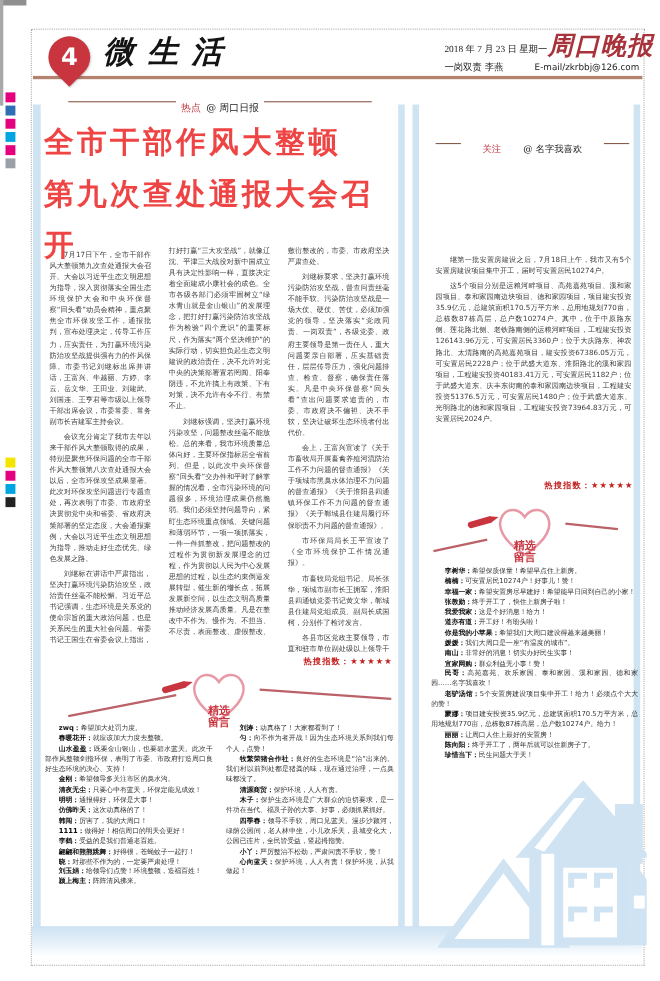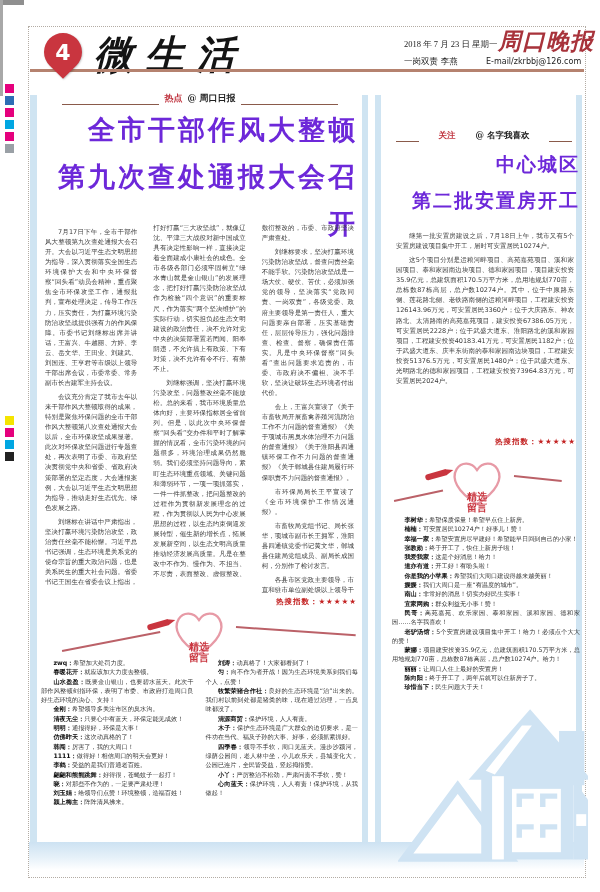--- a/index.html
+++ b/index.html
@@ -12,44 +12,44 @@
   .regmarks{position:absolute;left:5px;display:flex;flex-direction:column;gap:3px;}
   #reg-top{top:84px;}
   #reg-mid{top:416px;}
   .regmark{width:9px;height:9px;}
   
   .pin{position:absolute;left:44px;top:33px;width:38px;height:38px;background:#c9353f;
        border-radius:50% 50% 50% 0;transform:rotate(-45deg);z-index:3;box-shadow:0 1px 2px rgba(0,0,0,.25);}
   .pin span{display:flex;width:100%;height:100%;align-items:center;justify-content:center;
        transform:rotate(45deg);color:#fff;font-size:22px;font-weight:bold;}
   .section-title{position:absolute;left:94px;top:28px;font-family:"DejaVu Serif","Liberation Serif",serif;
-       font-size:39px;font-weight:bold;font-style:italic;color:#141414;letter-spacing:12px;white-space:nowrap;}
+       font-size:28px;font-weight:bold;font-style:italic;color:#141414;letter-spacing:12px;white-space:nowrap;}
   .date-line{position:absolute;left:404px;top:39px;font-size:8.5px;color:#222;white-space:nowrap;font-family:Liberation Serif, serif;}
   .masthead{position:absolute;left:498px;top:26px;font-family:"DejaVu Serif","Liberation Serif",serif;
        font-size:23px;font-weight:bold;font-style:italic;color:#a8333b;white-space:nowrap;letter-spacing:1px;}
   .editor-line{position:absolute;left:404px;top:56px;font-size:8.5px;color:#222;white-space:nowrap;}
   .email{position:absolute;left:486px;top:57px;font-size:8px;color:#222;white-space:nowrap;}
   .header-rule{position:absolute;left:30px;top:69px;width:554px;height:3px;background:#b5826f;z-index:2;}
   
   .vbar{position:absolute;top:95px;height:750px;width:6px;background:#cfe4f2;}
   #vbar-left{left:30px;width:7px;}
   #vbar-mid1{left:362px;}
   #vbar-mid2{left:375px;}
   #vbar-right{left:576px;}
   
-  .tagline{position:absolute;display:flex;align-items:flex-end;gap:5px;
-       font-family:"DejaVu Serif","Liberation Serif",serif;font-weight:bold;white-space:nowrap;}
+  .tagline{position:absolute;display:flex;align-items:flex-start;gap:5px;
+       font-family:"DejaVu Serif","Liberation Serif",serif;font-weight:normal;white-space:nowrap;}
   .tagline .tl-line{height:1px;background:#8a5a4a;flex:1;}
   .tagline .src{color:#c03540;}
   .tagline .handle{color:#222;}
   #tag-left{left:62px;top:92px;width:276px;font-size:9px;}
   #tag-right{left:396px;top:130px;width:176px;font-size:8.5px;gap:20px;}
   
-  .headline{position:absolute;text-align:right;font-family:"DejaVu Serif","Liberation Serif",serif;
-       font-weight:bold;color:#6d28d9;}
+  .headline{position:absolute;text-align:left;font-family:"DejaVu Serif","Liberation Serif",serif;
+       font-weight:bold;color:#ef4444;}
   #headline-left{left:40px;top:106px;width:318px;font-size:27px;line-height:47px;letter-spacing:3px;}
   #headline-right{left:390px;top:146px;width:190px;font-size:19px;line-height:36px;letter-spacing:2px;}
   
   .body-text{font-size:6.5px;line-height:1.55;text-align:justify;color:#3b3b3b;}
   #la-body{position:absolute;left:41px;top:223px;width:317px;height:374px;
        column-count:3;column-gap:8px;overflow:hidden;}
   #ra-body{position:absolute;left:392px;top:227px;width:186px;height:206px;overflow:hidden;}
   .para{text-indent:2em;margin:4px;}
   .hot-index{position:absolute;color:#c32222;font-weight:bold;font-size:7.5px;letter-spacing:1px;}
   #hot-left{left:213px;top:597px;width:144px;text-align:right;}
@@ -251,24 +251,20 @@
         <span class="c-name">心向蓝天：</span><span>保护环境，人人有责！保护环境，从我做起！</span>
       </p>
     </div>
 
   <div class="tagline" id="tag-right">
     <span class="tl-line"></span>
     <span class="src">关注</span>
     <span class="handle">@ 名字我喜欢</span>
     <span class="tl-line"></span>
   </div>
-  <div class="headline" id="headline-right">
-    <div>中心城区</div>
-    <div>第二批安置房开工</div>
-  </div>
   <div class="body-text" id="ra-body">
 
   <p class="para">继第一批安置房建设之后，7月18日上午，我市又有5个安置房建设项目集中开工，届时可安置居民10274户。</p>
       <p class="para">这5个项目分别是运粮河畔项目、高苑嘉苑项目、溪和家园项目、泰和家园南边块项目、德和家园项目，项目建安投资35.9亿元，总建筑面积170.5万平方米，总用地规划770亩，总栋数87栋高层，总户数10274户。其中，位于中原路东侧、莲花路北侧、老铁路南侧的运粮河畔项目，工程建安投资126143.96万元，可安置居民3360户；位于大庆路东、神农路北、太清路南的高苑嘉苑项目，建安投资67386.05万元，可安置居民2228户；位于武盛大道东、淮阳路北的溪和家园项目，工程建安投资40183.41万元，可安置居民1182户；位于武盛大道东、庆丰东街南的泰和家园南边块项目，工程建安投资51376.5万元，可安置居民1480户；位于武盛大道东、光明路北的德和家园项目，工程建安投资73964.83万元，可安置居民2024户。</p>
     </div>
   <div class="hot-index" id="hot-right">热搜指数：★★★★★</div>
 
   <div class="swoosh" id="sw-r1"></div>
   <div class="swoosh" id="sw-r2"></div>
   <svg class="heart-svg" id="heart-right" viewBox="0 0 60 54">

